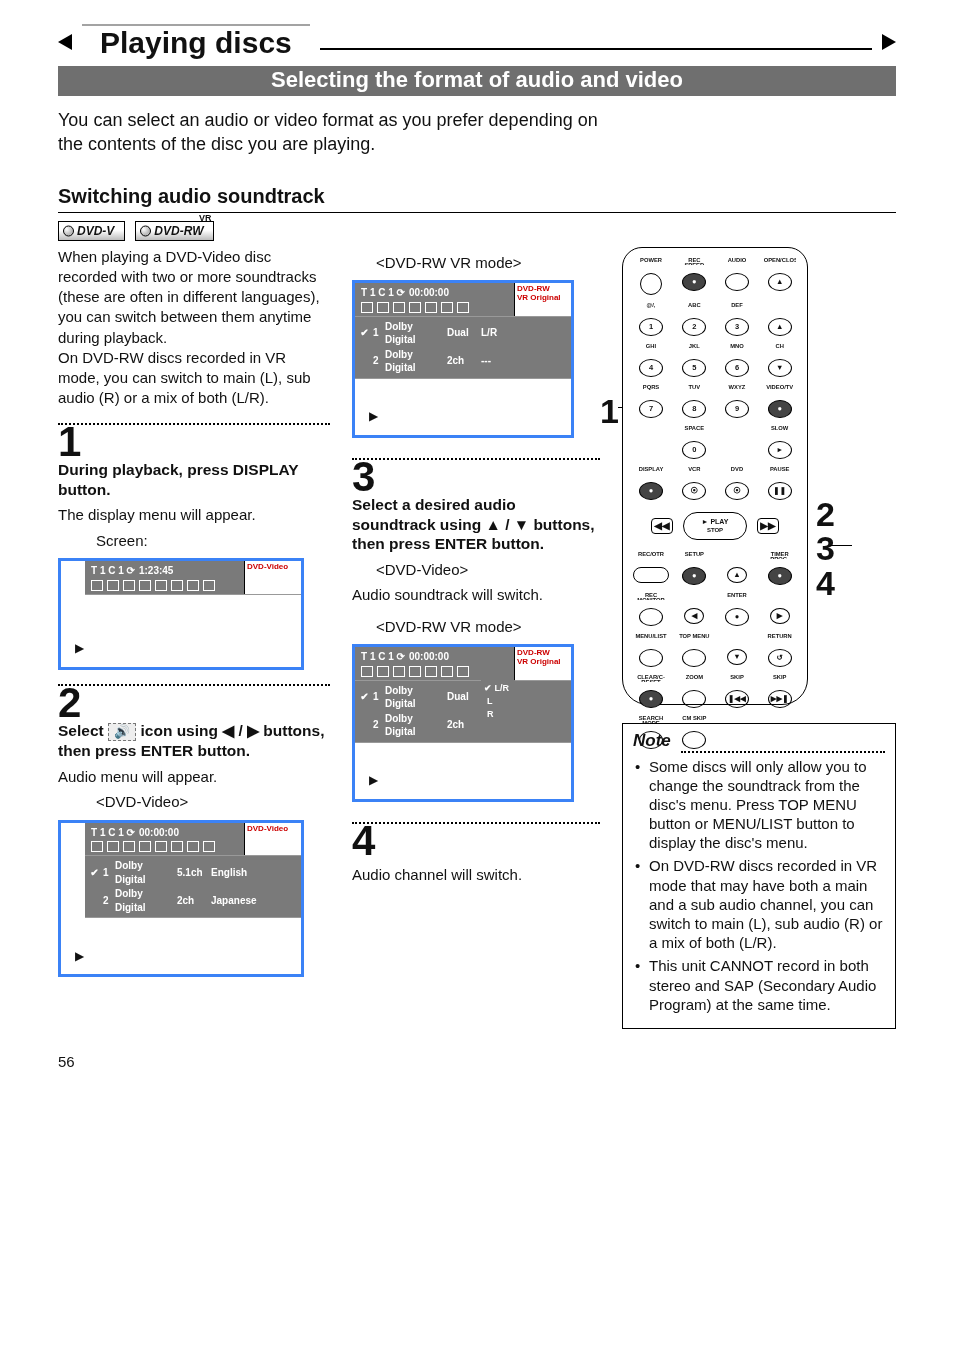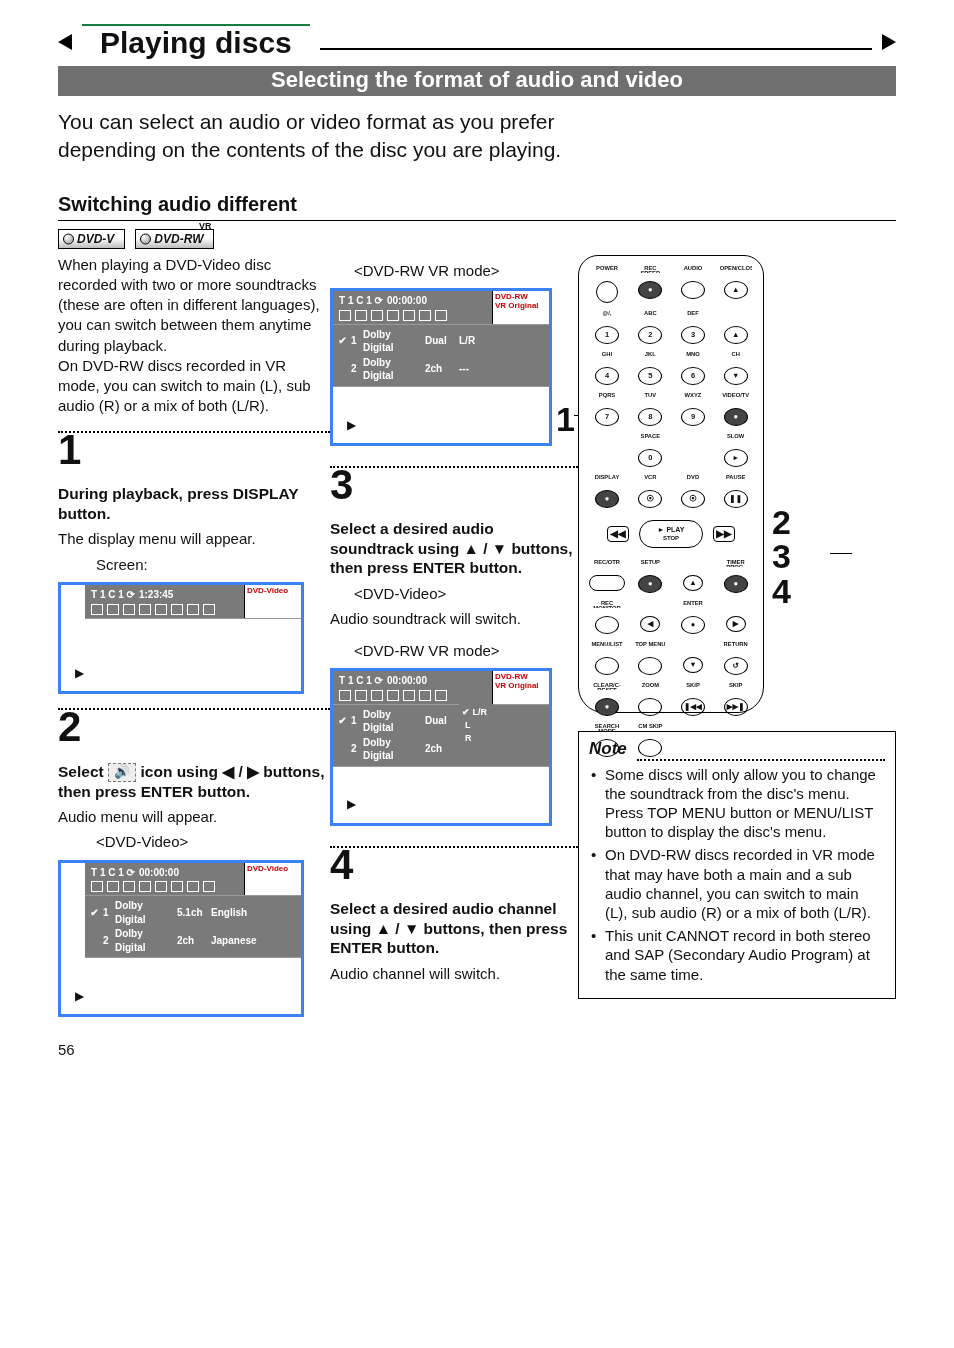--- a/index.html
+++ b/index.html
@@ -35,21 +35,21 @@
     border-bottom: 8px solid transparent;
     border-left: 14px solid #000;
   }
   .title-bar .line {
     flex: 1;
     height: 0;
     border-top: 2px solid #000;
     margin-top: 14px;
   }
   .title-bar .title-box {
-    border-top: 2px solid #15803d;
+    border-top: 2px solid #a3a3a3;
     padding: 0 18px;
   }
   .title-bar .title-text {
     font-weight: 700;
     font-size: 30px;
   }
 
   .section-band {
     display: flex;
     align-items: center;
@@ -59,21 +59,21 @@
     flex: 1;
     background: #6f6f6f;
     color: #fff;
     text-align: center;
     font-weight: 700;
     font-size: 22px;
     padding: 1px 0 3px 0;
   }
   .intro {
     margin-top: 12px;
-    font-size: 21px;
+    font-size: 18px;
     line-height: 1.35;
     max-width: 560px;
   }
   .subhead {
     font-weight: 700;
     font-size: 20px;
     margin-top: 28px;
     border-bottom: 1px solid #000;
     padding-bottom: 4px;
   }
@@ -105,20 +105,21 @@
   .badge .vr {
     position: absolute;
     top: -9px; right: 2px;
     font-size: 9px;
     font-style: normal;
     font-weight: 700;
   }
 
   .columns {
     display: flex;
+    gap: 22px;
     margin-top: 6px;
   }
   .col {
     font-size: 15px;
     line-height: 1.35;
   }
   .col-left   { width: 272px; }
   .col-mid    { width: 248px; }
   .col-right  { flex: 1; position: relative; }
 
@@ -129,21 +130,21 @@
   }
   .big-num {
     font-size: 42px;
     font-weight: 700;
     line-height: 0.9;
     margin-top: -4px;
   }
   .step-head {
     font-weight: 700;
     font-size: 15.5px;
-    margin-top: 16px;
+    margin-top: 0;
     line-height: 1.25;
   }
   .step-body {
     font-size: 15px;
     margin-top: 6px;
     line-height: 1.3;
   }
   .indent { padding-left: 38px; }
   .indent2 { padding-left: 24px; }
 
@@ -364,21 +365,21 @@
     <div class="line"></div>
     <div class="arrow-right"></div>
   </div>
 
   <div class="section-band">
     <div class="band">Selecting the format of audio and video</div>
   </div>
 
   <div class="intro">You can select an audio or video format as you prefer depending on the contents of the disc you are playing.</div>
 
-  <div class="subhead">Switching audio different</div>
+  <div class="subhead">Switching audio soundtrack</div>
 
   <div class="badges">
     <div class="badge">
       <span>DVD-V</span>
     </div>
     <div class="badge">
       <span class="vr">VR</span>
       <span>DVD-RW</span>
     </div>
   </div>
@@ -571,21 +572,20 @@
                 <span>R</span>
               </div>
           </div>
         </div>
         <div class="osd-body" style="height:56px;"></div>
         <div class="tv-line">▶</div>
       </div>
 
       <div class="dotrule" style="margin-top:20px;"></div>
       <div class="big-num">4</div>
-      <div class="step-head">Select a desired audio channel using ▲ / ▼ buttons, then press ENTER button.</div>
       <div class="step-body">Audio channel will switch.</div>
     </div>
 
     <div class="col col-right">
       <div class="remote-wrap">
         <div class="remote-one">1</div>
         <div class="connector" style="left:-4px; top:160px; width:22px; height:1px;"></div>
 
         <div class="remote">
           <div class="grid">

